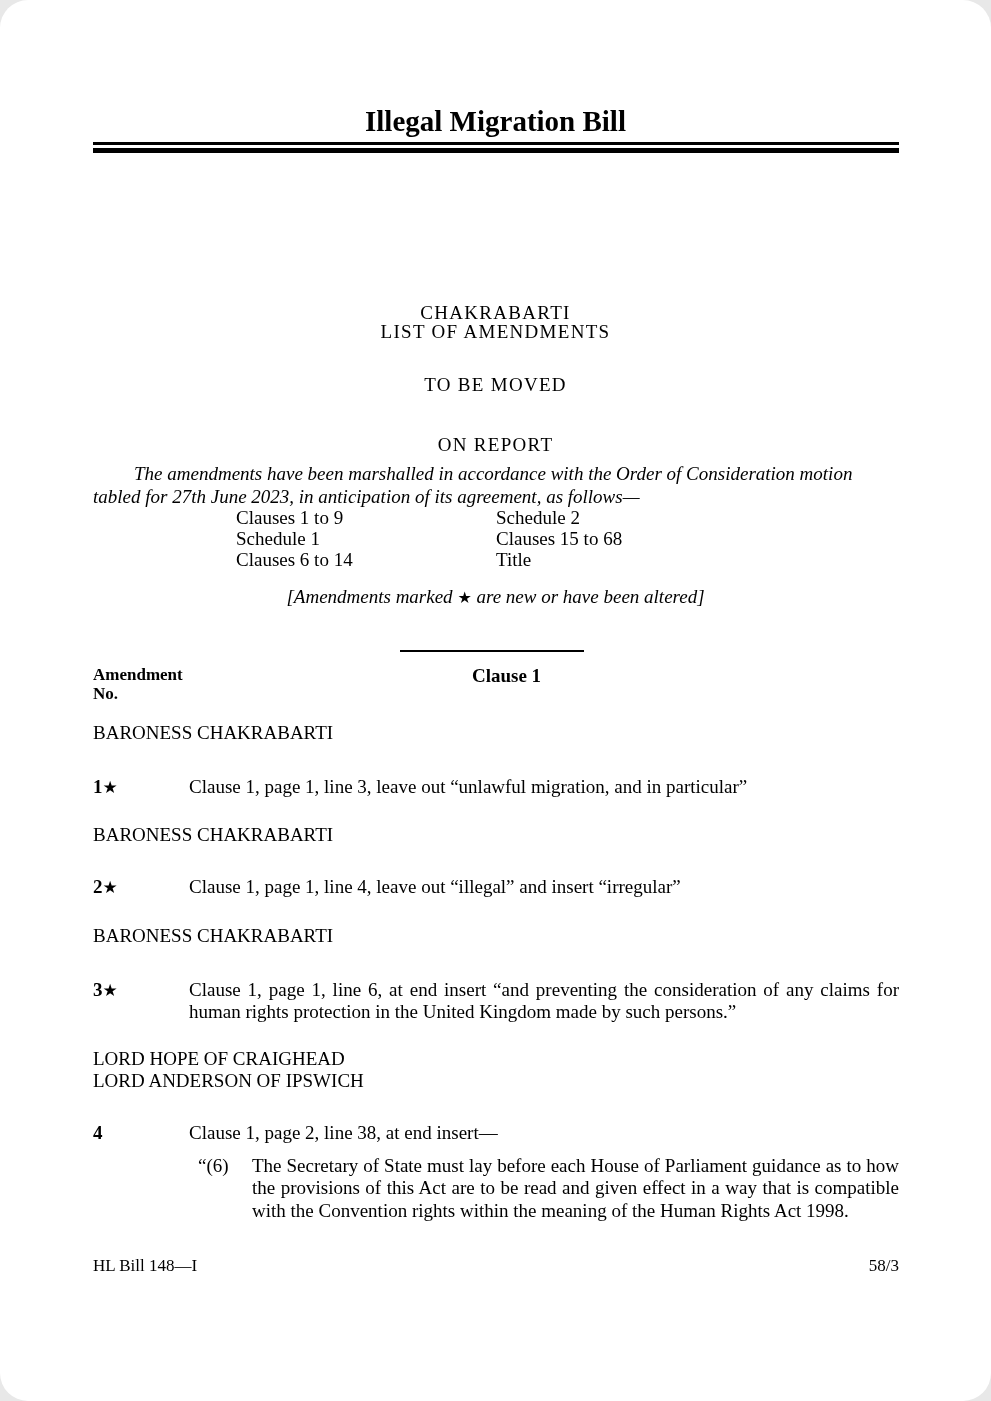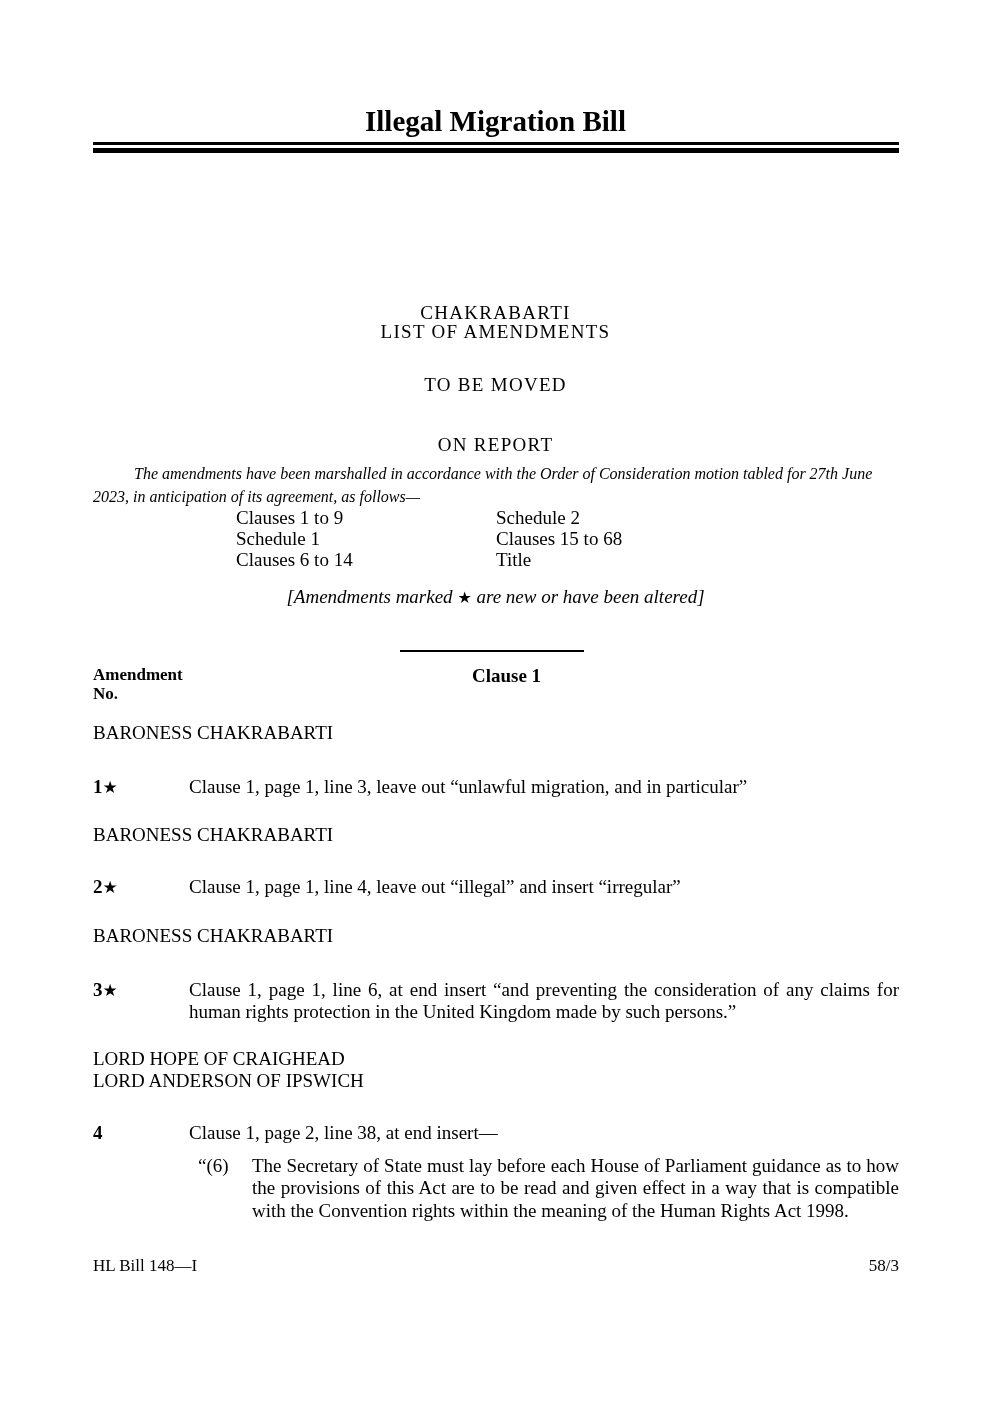--- a/index.html
+++ b/index.html
@@ -5,20 +5,21 @@
   html, body { margin: 0; padding: 0; background: #e8e8e8; }
   .page {
     position: relative;
     width: 991px;
     height: 1401px;
     margin: 0 auto;
     background: #ffffff;
     font-family: "Liberation Serif", "DejaVu Serif", serif;
     color: #000000;
     overflow: hidden;
+    border-radius: 28px;
   }
   .abs { position: absolute; }
   .center { left: 0; width: 991px; text-align: center; }
   .bill-title {
     top: 106px;
     font-size: 29px;
     font-weight: bold;
     line-height: 1.1;
   }
   .title-rule {
@@ -27,21 +28,21 @@
     border-top: 3px solid #000;
     border-bottom: 5px solid #000;
   }
   .head-line {
     font-size: 19px;
     letter-spacing: 1.3px;
     line-height: 1;
   }
   .marshal-note {
     top: 462px; left: 93px; width: 806px;
-    font-size: 16px; font-style: italic;
+    font-size: 19px; font-style: italic;
     line-height: 23px;
     text-indent: 41px;
   }
   .order-col {
     top: 507px;
     font-size: 19px; line-height: 21px;
   }
   .order-col-1 { left: 236px; }
   .order-col-2 { left: 496px; }
   .star-note {

